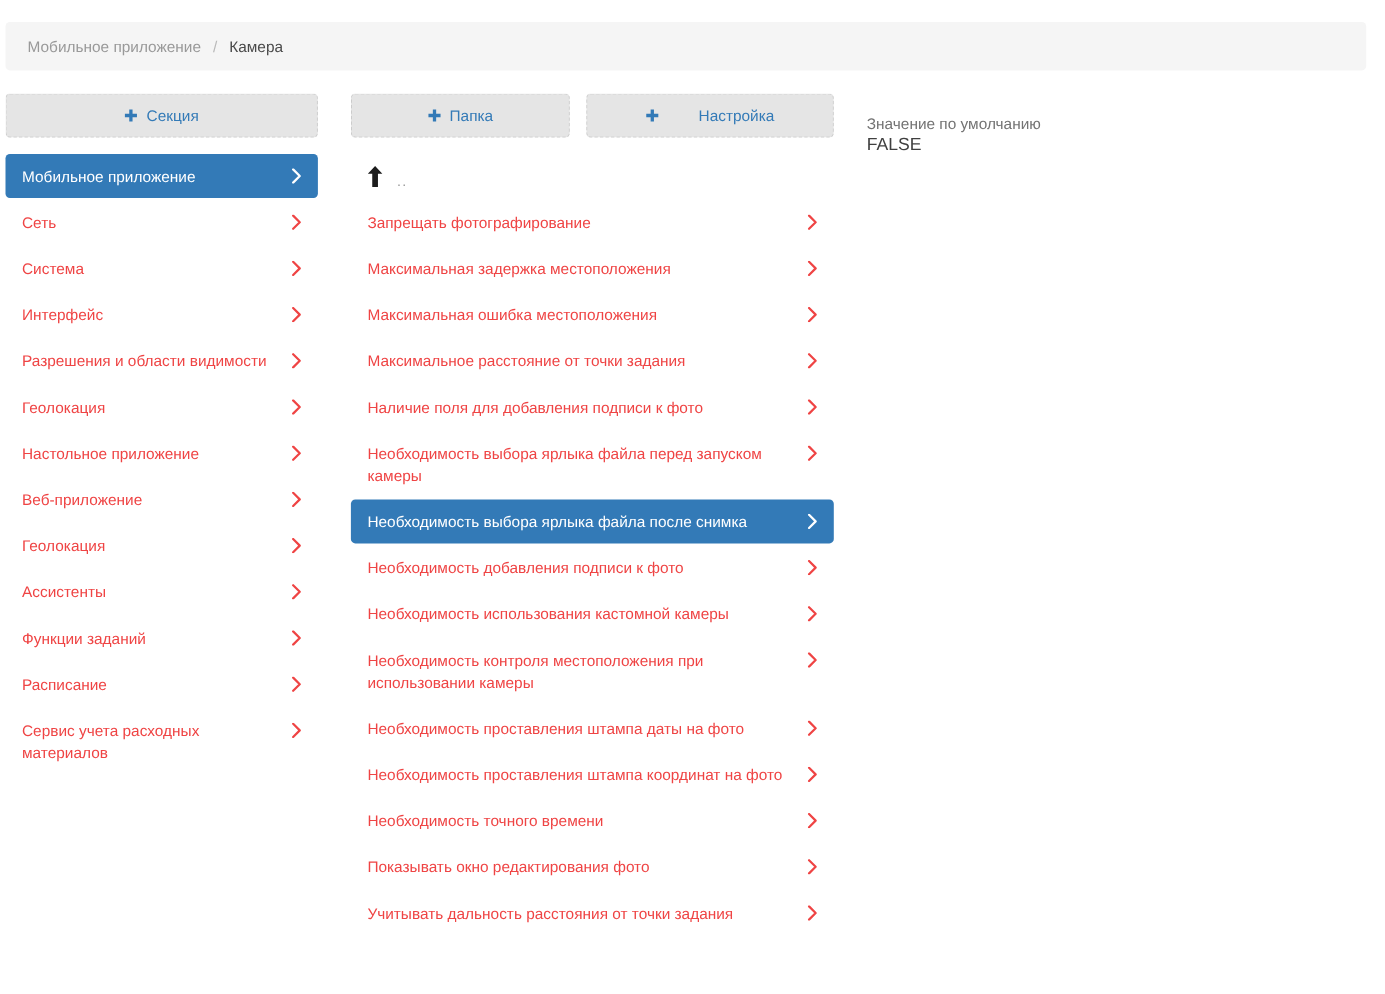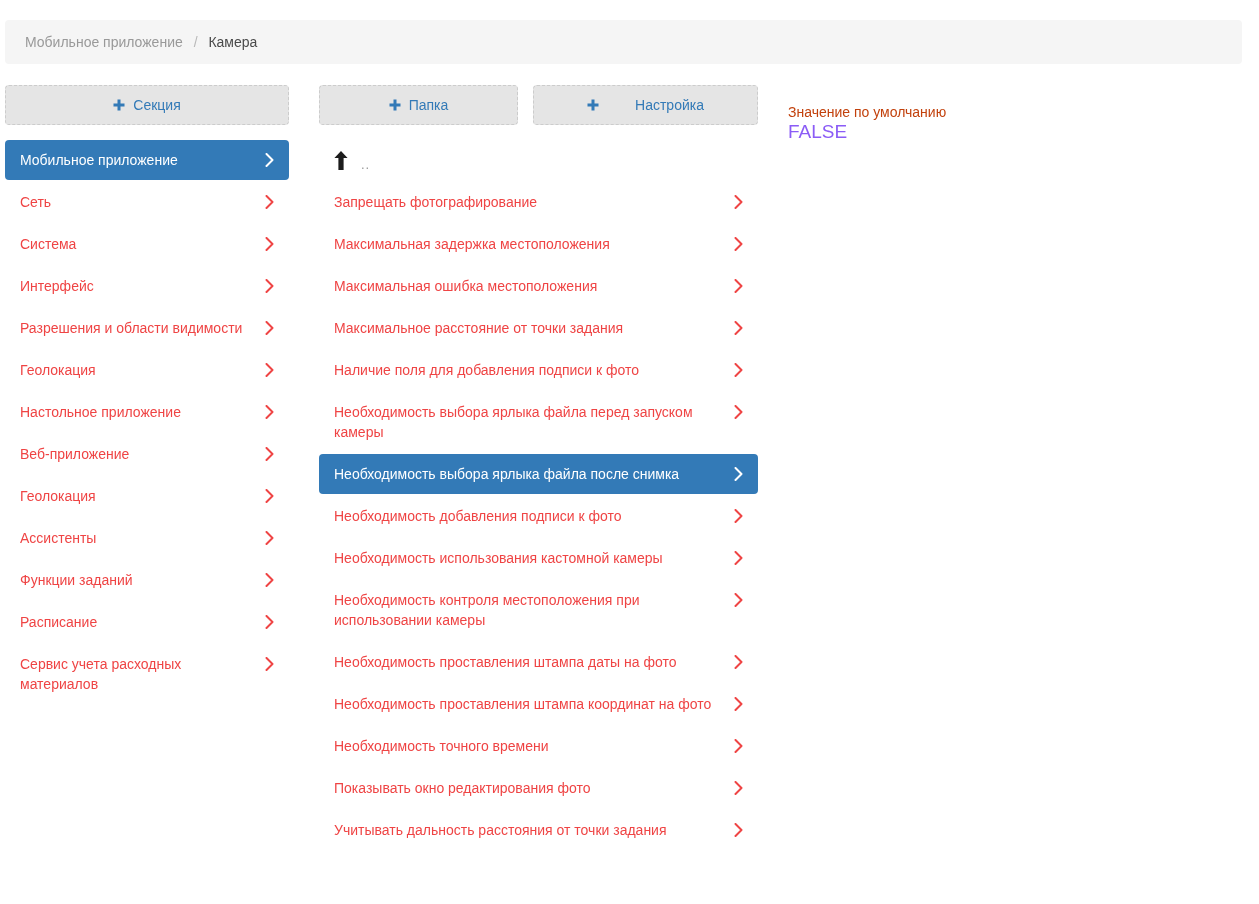--- a/index.html
+++ b/index.html
@@ -79,22 +79,22 @@
   .up-row .up-dots {
     color: #999999;
     font-size: 13px;
     line-height: 11px;
     margin-left: 13px;
     letter-spacing: 1px;
   }
 
   
   .value-panel { margin-top: 18px; }
-  .value-label { color: #c2410c; font-size: 14px; line-height: 18px; }
-  .value-text { color: #8b5cf6; font-size: 19px; line-height: 22px; }
+  .value-label { color: #737373; font-size: 14px; line-height: 18px; }
+  .value-text { color: #404040; font-size: 16px; line-height: 22px; }
 </style>
 </head>
 <body>
 
 <div class="page">
 
   <div class="breadcrumb-bar">
     <span class="crumb-parent">Мобильное приложение</span>
     <span class="crumb-sep">/</span>
     <span class="crumb-current">Камера</span>

